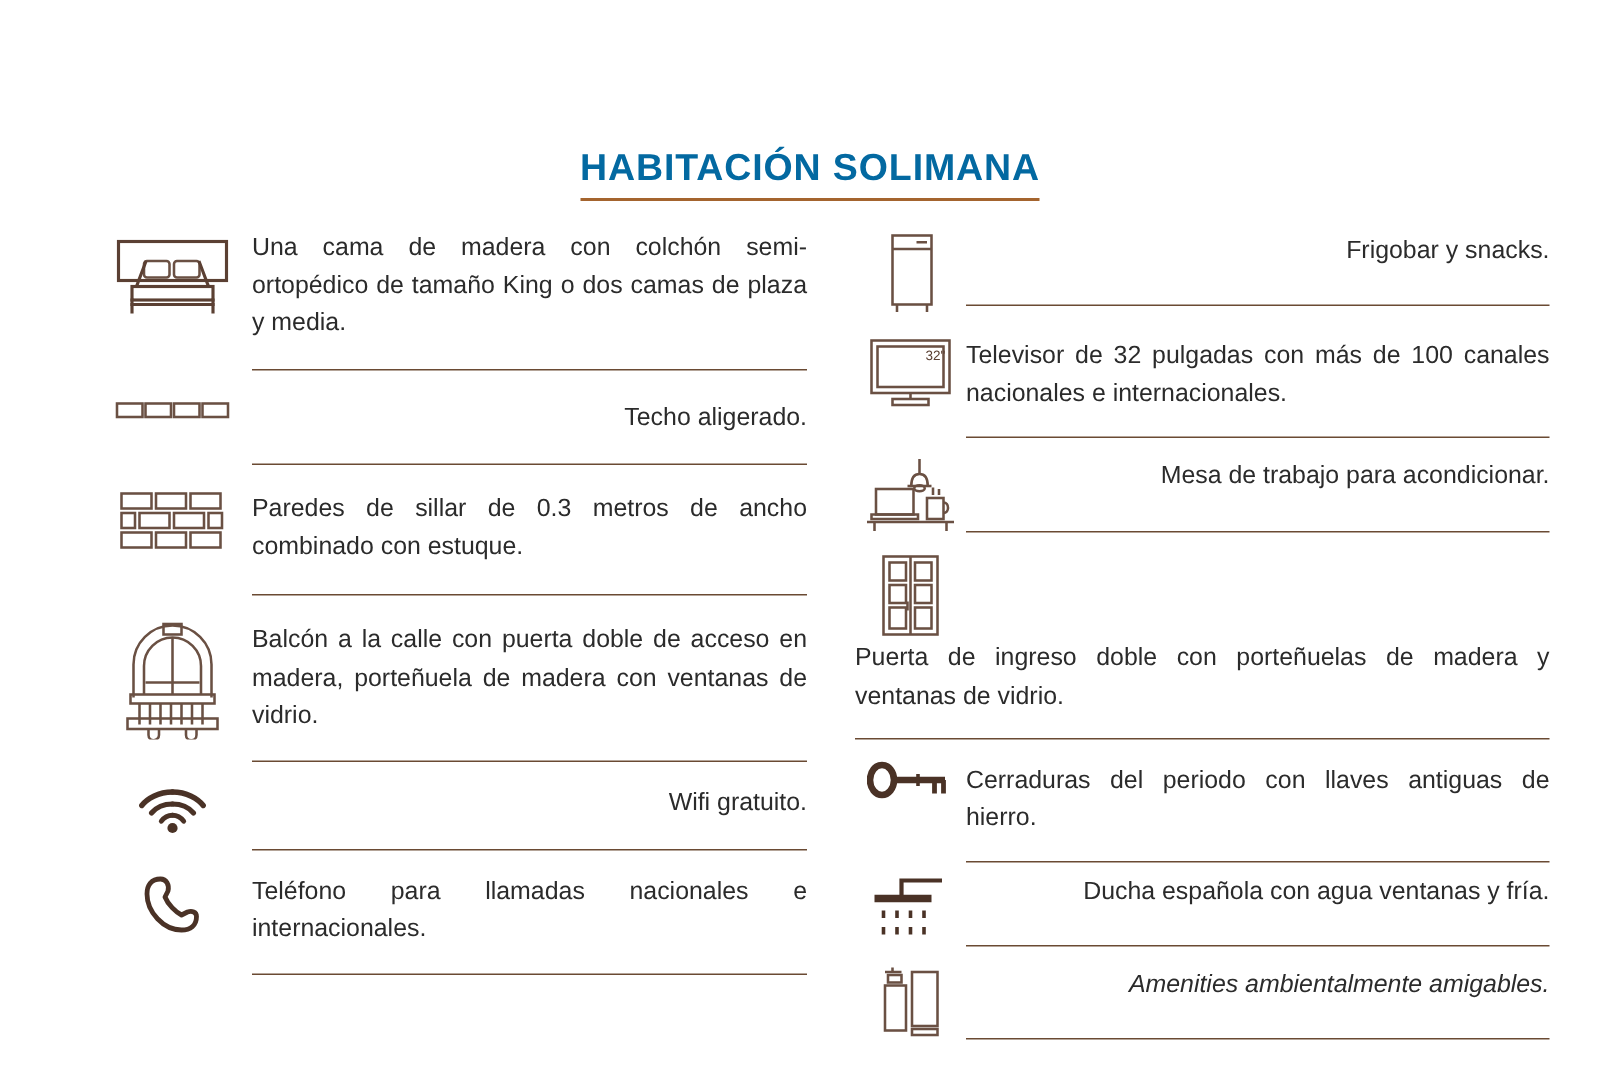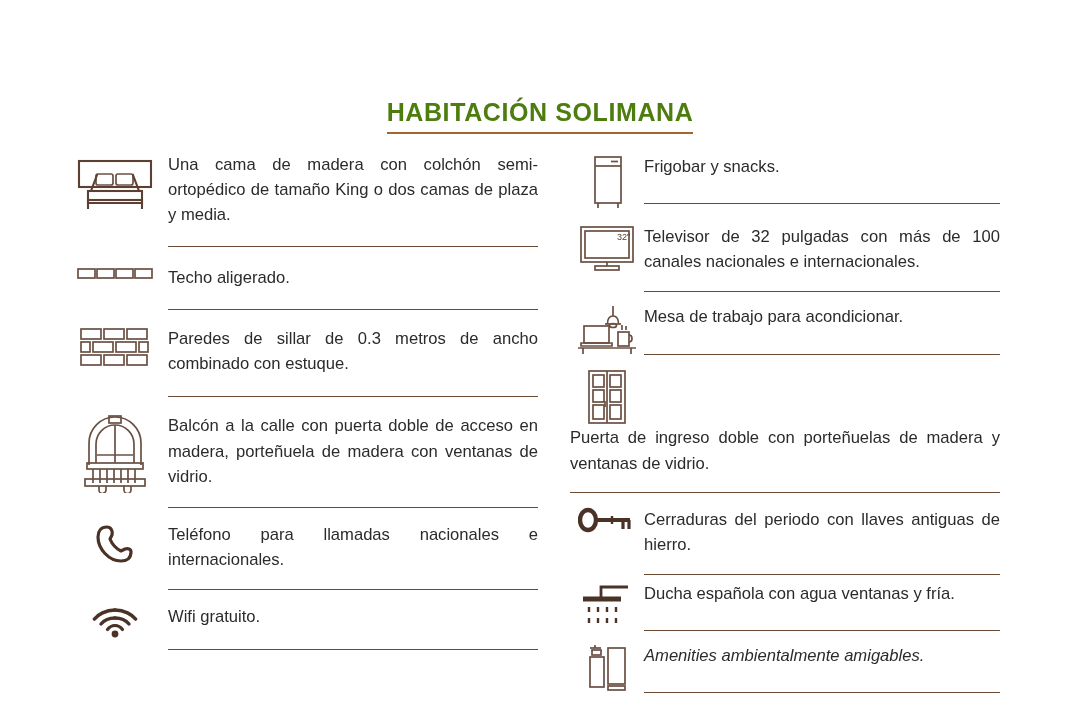--- a/index.html
+++ b/index.html
@@ -21,56 +21,57 @@
   .title-wrap {
     position: absolute;
     top: 98px; left: 0; right: 0;
     text-align: center;
   }
   .title {
     display: inline-block;
     font-size: 25px;
     font-weight: bold;
     letter-spacing: 0.6px;
-    color: #4d7c0f;
+    color: #0369a1;
     padding-bottom: 5px;
     border-bottom: 2.5px solid #A4642E;
     font-family: "Liberation Sans", sans-serif;
   }
 
   
   .columns {
     position: absolute;
     top: 152px; left: 0;
     width: 1080px;
     display: flex;
     gap: 0px;
   }
   .col { width: 540px; }
   .col-left  { padding-left: 62px;  padding-right: 2px; }
-  .col-right { padding-left: 30px; padding-right: 80px; }
+  .col-right { padding-left: 30px; padding-right: 47px; }
 
   .amenity {
     display: flex;
     align-items: flex-start;
   }
   .icon-cell {
     flex: 0 0 auto;
     display: flex;
     align-items: center;
     justify-content: center;
   }
   .col-left .icon-cell  { width: 106px; }
   .col-right .icon-cell { width: 74px; }
 
   .text-cell {
     flex: 1 1 auto;
     display: flex;
     flex-direction: column;
     justify-content: flex-start;
+    align-items: flex-end;
   }
   .amenity-text {
     font-size: 16.6px;
     line-height: 1.52;
     color: #2b2b2b;
     text-align: justify;
     text-justify: inter-word;
     font-family: "Liberation Sans", sans-serif;
     margin: 0;
   }
@@ -189,48 +190,48 @@
             <path class="stroke-thin" d="M24 73 L24 77 A3.5 3.5 0 0 0 31 77 L31 73 M49 73 L49 77 A3.5 3.5 0 0 0 56 77 L56 73"></path>
           </svg>
         </div>
         <div class="text-cell">
           <p class="amenity-text">Balcón a la calle con puerta doble de acceso en   madera, porteñuela de madera con ventanas de vidrio.</p>
           <div style="height:18px;"></div>
           <div class="rule"></div>
         </div>
       </div>
 
-      <div class="amenity" style="min-height:72px; padding-top:14px;">
-        <div class="icon-cell">
-          <svg class="ico" width="46" height="46" viewBox="0 0 46 46">
-            <path d="M15 5 C9 5 6 9 6 15 C6 27 17 39 29 39 C35 39 39 36 39 30 C39 27 36 26 33 27 L29 29 C25 27 20 22 18 17 L20 13 C21 9 19 5 15 5 Z" fill="none" stroke="#4A3226" stroke-width="3.2" stroke-linejoin="round" stroke-linecap="round"></path>
-          </svg>
-        </div>
-        <div class="text-cell">
-          <p class="amenity-text">Teléfono para llamadas nacionales e internacionales.</p>
-          <div style="height:17px;"></div>
-          <div class="rule"></div>
-        </div>
-      </div>
-
       <div class="amenity" style="min-height:58px; padding-top:14px;">
         <div class="icon-cell">
           <svg class="ico" width="46" height="34" viewBox="0 0 46 34">
             <path d="M23 6 C13.5 6 6 10.5 2.5 15" fill="none" stroke="#4A3226" stroke-width="3.6" stroke-linecap="round"></path>
             <path d="M23 6 C32.5 6 40 10.5 43.5 15" fill="none" stroke="#4A3226" stroke-width="3.6" stroke-linecap="round"></path>
             <path d="M23 14 C16.5 14 11.5 17 9 20" fill="none" stroke="#4A3226" stroke-width="3.4" stroke-linecap="round"></path>
             <path d="M23 14 C29.5 14 34.5 17 37 20" fill="none" stroke="#4A3226" stroke-width="3.4" stroke-linecap="round"></path>
             <path d="M23 21.5 C19.5 21.5 17 23.5 15.5 25.5" fill="none" stroke="#4A3226" stroke-width="3.2" stroke-linecap="round"></path>
             <path d="M23 21.5 C26.5 21.5 29 23.5 30.5 25.5" fill="none" stroke="#4A3226" stroke-width="3.2" stroke-linecap="round"></path>
             <circle class="fill-dark" cx="23" cy="30" r="3.4"></circle>
           </svg>
         </div>
         <div class="text-cell">
           <p class="amenity-text">Wifi gratuito.</p>
           <div style="height:19px;"></div>
+          <div class="rule"></div>
+        </div>
+      </div>
+
+      <div class="amenity" style="min-height:72px; padding-top:14px;">
+        <div class="icon-cell">
+          <svg class="ico" width="46" height="46" viewBox="0 0 46 46">
+            <path d="M15 5 C9 5 6 9 6 15 C6 27 17 39 29 39 C35 39 39 36 39 30 C39 27 36 26 33 27 L29 29 C25 27 20 22 18 17 L20 13 C21 9 19 5 15 5 Z" fill="none" stroke="#4A3226" stroke-width="3.2" stroke-linejoin="round" stroke-linecap="round"></path>
+          </svg>
+        </div>
+        <div class="text-cell">
+          <p class="amenity-text">Teléfono para llamadas nacionales e internacionales.</p>
+          <div style="height:17px;"></div>
           <div class="rule"></div>
         </div>
       </div>
 
     </div>
 
     <div class="col col-right">
 
       <div class="amenity" style="min-height:62px; padding-top:2px;">
         <div class="icon-cell">

